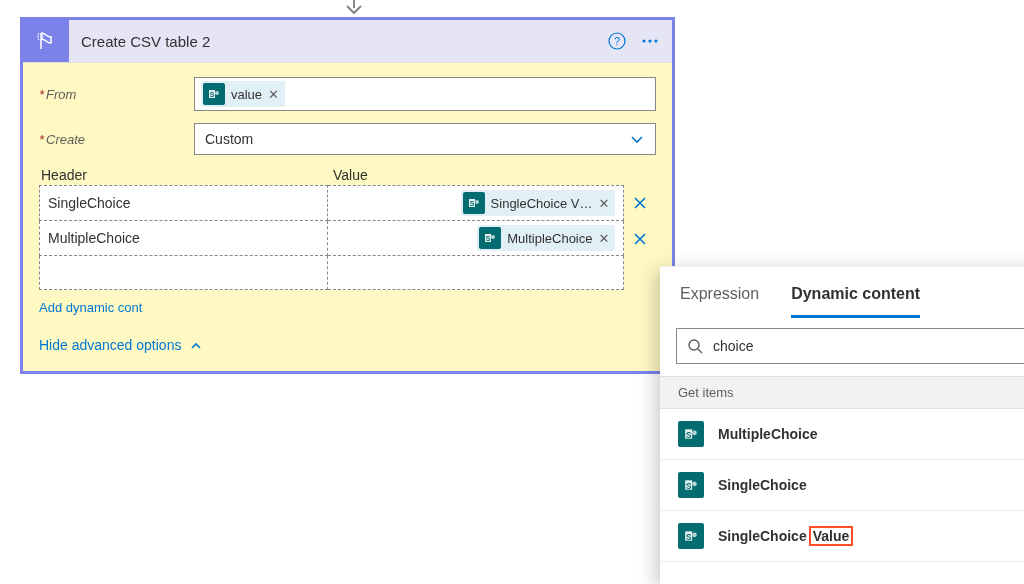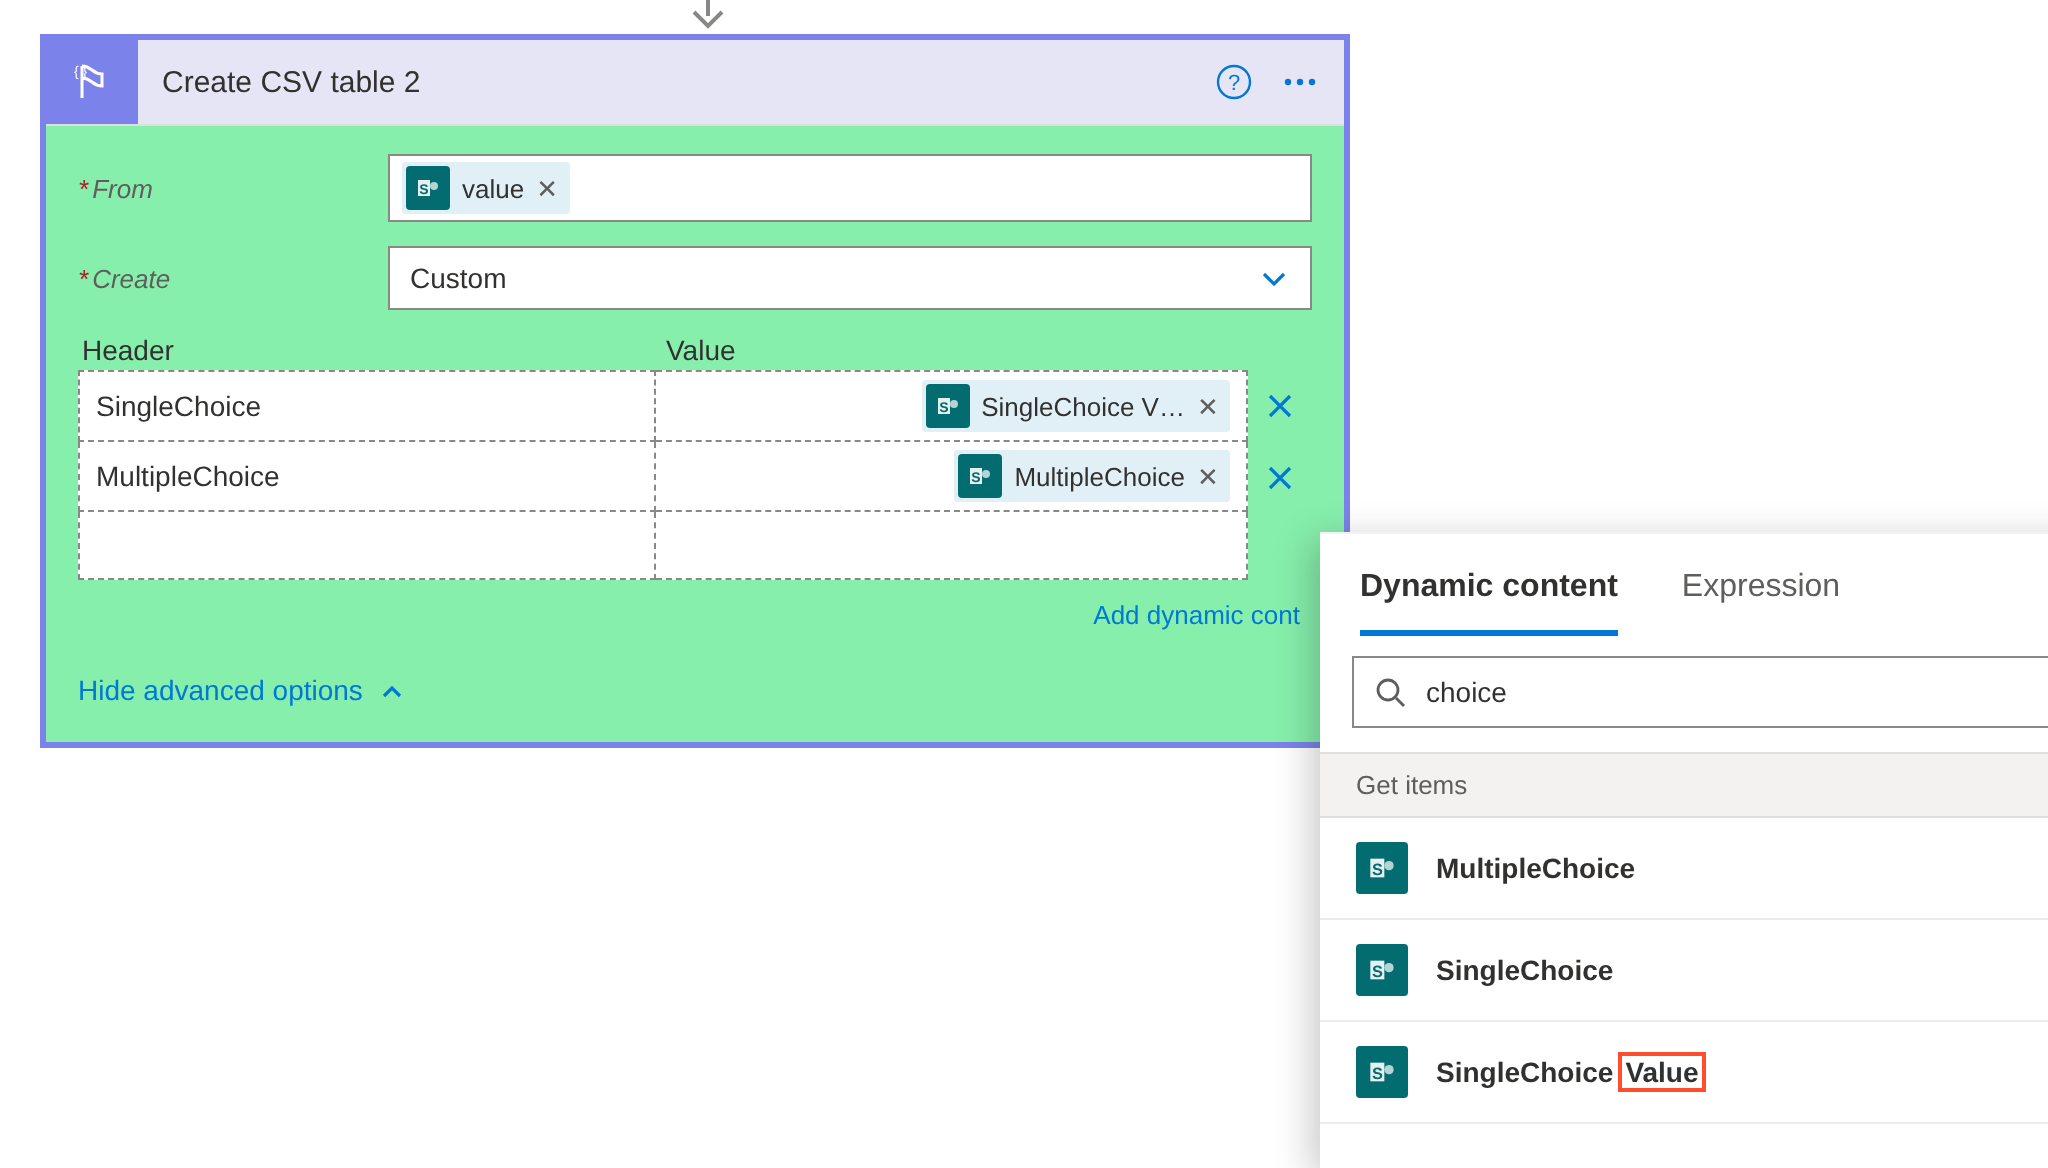--- a/index.html
+++ b/index.html
@@ -22,21 +22,21 @@
     color: #6c6c6c;
   }
 
   
   .card {
     position: absolute;
     top: 17px;
     left: 20px;
     width: 655px;
     border: 3px solid #7b83eb;
-    background: #86efac;
+    background: #fef9c3;
     box-shadow: 0 0 0 rgba(0,0,0,0.08);
   }
   .card-header {
     display: flex;
     align-items: center;
     background: #e6e5f6;
     border-bottom: 1px solid #e1dfdd;
   }
   .card-header-icon {
     width: 46px; height: 42px;
@@ -140,21 +140,21 @@
     display: flex;
     align-items: center;
     justify-content: center;
     color: #0078d4;
     cursor: pointer;
   }
   .grid-row + .grid-row .cell { border-top: none; }
   .cell + .cell { border-left: none; }
 
   .add-dyn {
-    text-align: right;
+    text-align: left;
     margin-top: 10px;
     padding-right: 6px;
     color: #0078d4;
     font-size: 13px;
     cursor: pointer;
   }
   .hide-adv {
     margin-top: 22px;
     color: #0078d4;
     font-size: 14px;
@@ -375,22 +375,22 @@
         <svg width="14" height="14" viewBox="0 0 14 14">
             <path d="M3 9 L7 5 L11 9" stroke="#0078d4" stroke-width="1.6" fill="none"></path>
           </svg>
       </span>
     </div>
   </div>
 </div>
 
 <div class="dc-panel">
   <div class="dc-tabs">
+    <div class="dc-tab">Expression</div>
     <div class="dc-tab active">Dynamic content</div>
-    <div class="dc-tab">Expression</div>
   </div>
   <div class="dc-search-wrap">
     <div class="dc-search">
       <span>
         <svg width="16" height="16" viewBox="0 0 16 16">
             <circle cx="7" cy="7" r="5" stroke="#605e5c" stroke-width="1.4" fill="none"></circle>
             <line x1="11" y1="11" x2="15" y2="15" stroke="#605e5c" stroke-width="1.4"></line>
           </svg>
       </span>
       <input type="text" value="choice" style="">

